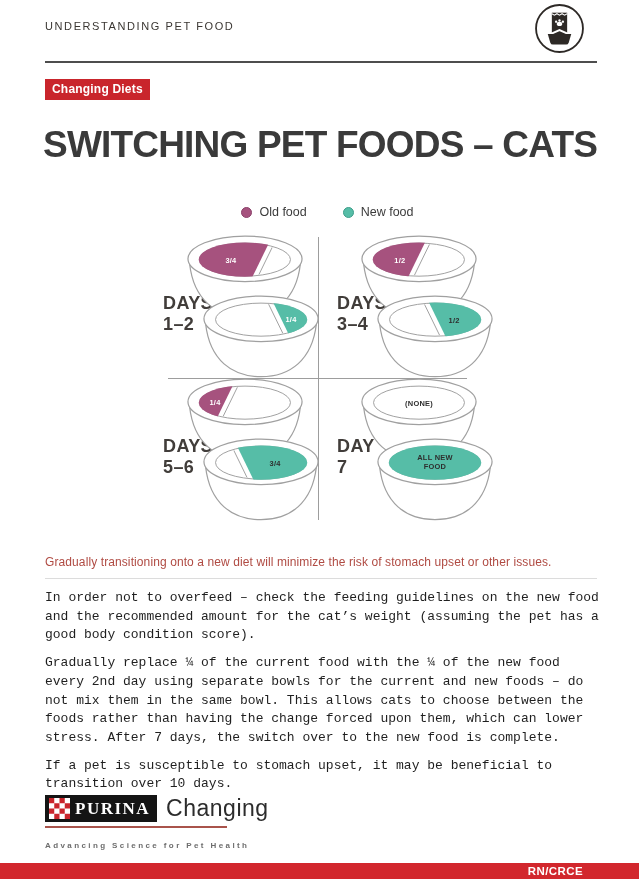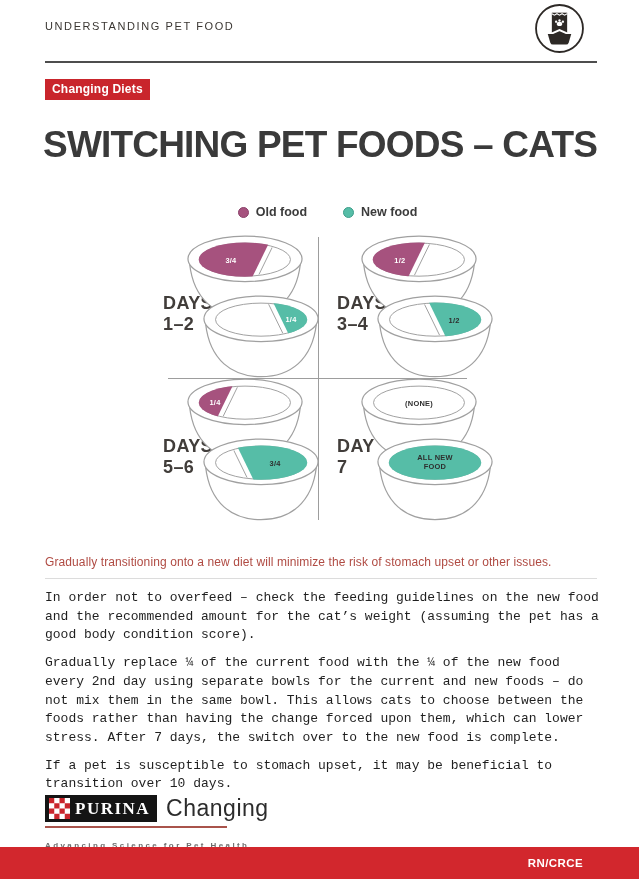--- a/index.html
+++ b/index.html
@@ -19,21 +19,21 @@
   .badge {
     position:absolute; left:45px; top:79px; background:var(--accent-red);
     color:#fff; font-size:12px; font-weight:bold; padding:3px 7px 4px 7px; letter-spacing:0.2px;
   }
   
   .page-title {
     position:absolute; left:43px; top:124px; font-size:37px; font-weight:bold;
     color:#3a3a3a; letter-spacing:-0.8px; white-space:nowrap;
   }
   
-  .legend { position:absolute; left:16px; right:0; top:205px; display:flex; justify-content:center; gap:36px;font-weight:bold; }
+  .legend { position:absolute; left:16px; right:0; top:205px; display:flex; justify-content:center; gap:36px; }
   .legend-item { display:flex; align-items:center; gap:7px; }
   .legend-dot { width:11px; height:11px; border-radius:50%; border:1.5px solid #888; }
   .legend-label { font-size:12.5px; color:#3b3b3b; }
   
   .diagram { position:absolute; left:79px; top:237px; width:482px; height:285px; }
   .v-divider { position:absolute; left:239px; top:0; width:1px; height:283px; background:#9d9d9d; }
   .h-divider { position:absolute; left:89px; top:141px; width:299px; height:1px; background:#9d9d9d; }
   .quadrant { position:absolute; width:240px; height:142px; }
   .q0 { left:0; top:0; }   .q1 { left:242px; top:0; }
   .q2 { left:0; top:143px; } .q3 { left:242px; top:143px; }
@@ -75,21 +75,21 @@
     font-family:"Liberation Serif", serif; font-weight:bold; font-size:17px;
     color:#ffffff; letter-spacing:1.5px; margin-left:5px;
   }
   .logo-suffix { font-size:23px; color:#2c2c2c; letter-spacing:0.5px; margin-left:9px; font-weight:400; }
   .logo-rule { width:182px; height:2px; background:#a9534b; margin-top:4px; }
   .logo-tagline {
     margin-top:13px; font-size:8px; font-weight:bold; letter-spacing:2.4px; color:#6d6d6d; white-space:nowrap;
   }
   
   .bottom-bar {
-    position:absolute; left:0; right:0; bottom:0; height:32px; background:var(--bar-red);
+    position:absolute; left:0; right:0; bottom:0; height:16px; background:var(--bar-red);
     display:flex; align-items:center; justify-content:flex-end; padding-right:56px;
     color:#ffffff; font-size:11.5px; font-weight:bold; letter-spacing:0.4px;padding-left:16px;
   }
 </style>
 </head>
 <body>
 
 <div class="page">
 
   <div class="header-title">UNDERSTANDING PET FOOD</div>

